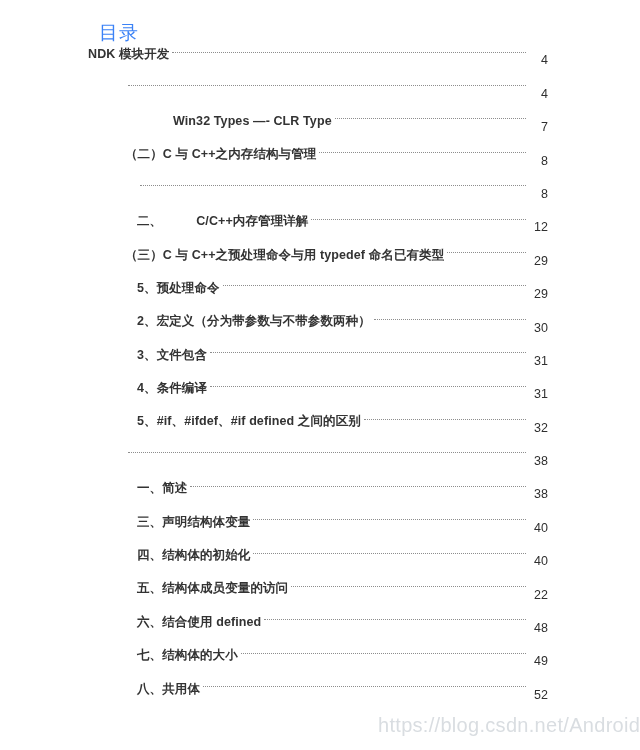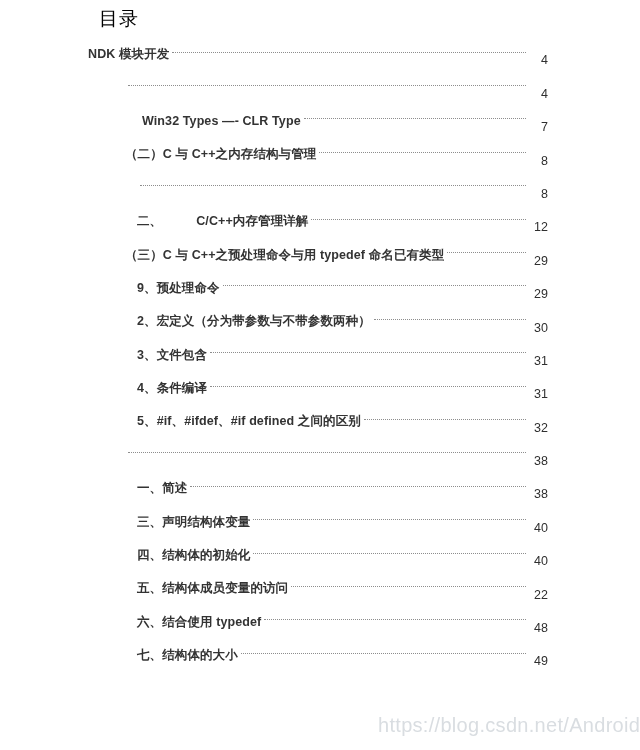--- a/index.html
+++ b/index.html
@@ -34,23 +34,23 @@
     white-space: nowrap;
     font-family: "Liberation Sans", "DejaVu Sans", sans-serif;
     z-index: 0;
     pointer-events: none;
   }
 
   
   #toc-title {
     position: absolute;
     left: 99px;
-    top: 6px;
+    top: 20px;
     font-size: 19px;
-    color: #000000;
+    color: #3b82f6;
     letter-spacing: 1px;
     line-height: 26px;
     z-index: 2;
   }
 
   
   #toc-list {
     position: absolute;
     left: 0;
     top: 38px;
@@ -99,21 +99,21 @@
     width: 22px;
     text-align: right;
     font-size: 12.5px;
     line-height: 15px;
     color: #2f2f2f;
   }
 
   
   .lvl-0 { padding-left: 88px; }
   .lvl-1 { padding-left: 125px; }
-  .lvl-2 { padding-left: 142px; }
+  .lvl-2 { padding-left: 142px; margin-left: 31px; }
   .lvl-3 { padding-left: 137px; }
   .lvl-4 { padding-left: 137px; }
 
   
   .bold .toc-label { font-weight: bold; }
 </style>
 </head>
 <body>
 
 <div id="page">
@@ -150,21 +150,21 @@
         <span class="toc-label">二、<span class="gap"></span><span>C/C++内存管理详解</span></span>
         <span class="toc-leader"></span>
         <span class="toc-page">12</span>
       </div>
       <div class="toc-entry lvl-1 bold">
         <span class="toc-label">（三）C 与 C++之预处理命令与用 typedef 命名已有类型</span>
         <span class="toc-leader"></span>
         <span class="toc-page">29</span>
       </div>
       <div class="toc-entry lvl-4 bold">
-        <span class="toc-label">9、预处理命令</span>
+        <span class="toc-label">5、预处理命令</span>
         <span class="toc-leader"></span>
         <span class="toc-page">29</span>
       </div>
       <div class="toc-entry lvl-4 bold">
         <span class="toc-label">2、宏定义（分为带参数与不带参数两种）</span>
         <span class="toc-leader"></span>
         <span class="toc-page">30</span>
       </div>
       <div class="toc-entry lvl-4 bold">
         <span class="toc-label">3、文件包含</span>
@@ -199,24 +199,29 @@
         <span class="toc-label">四、结构体的初始化</span>
         <span class="toc-leader"></span>
         <span class="toc-page">40</span>
       </div>
       <div class="toc-entry lvl-4 bold">
         <span class="toc-label">五、结构体成员变量的访问</span>
         <span class="toc-leader"></span>
         <span class="toc-page">22</span>
       </div>
       <div class="toc-entry lvl-4 bold">
-        <span class="toc-label">六、结合使用 typedef</span>
+        <span class="toc-label">六、结合使用 defined</span>
         <span class="toc-leader"></span>
         <span class="toc-page">48</span>
       </div>
       <div class="toc-entry lvl-4 bold">
         <span class="toc-label">七、结构体的大小</span>
         <span class="toc-leader"></span>
         <span class="toc-page">49</span>
       </div>
+      <div class="toc-entry lvl-4 bold">
+        <span class="toc-label">八、共用体</span>
+        <span class="toc-leader"></span>
+        <span class="toc-page">52</span>
+      </div>
     </div>
 
 </div>
 
 </body></html>

